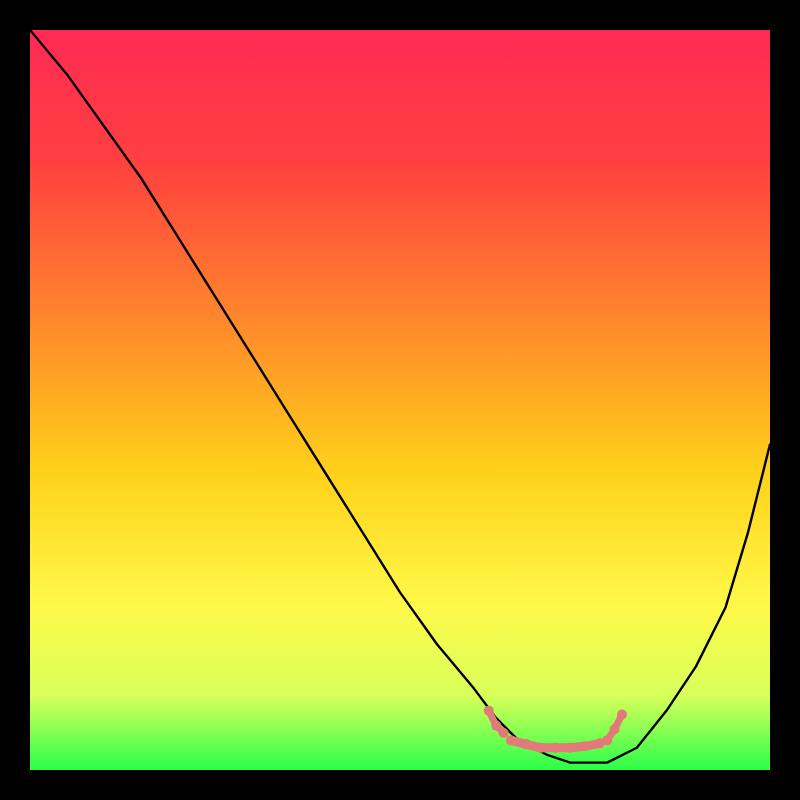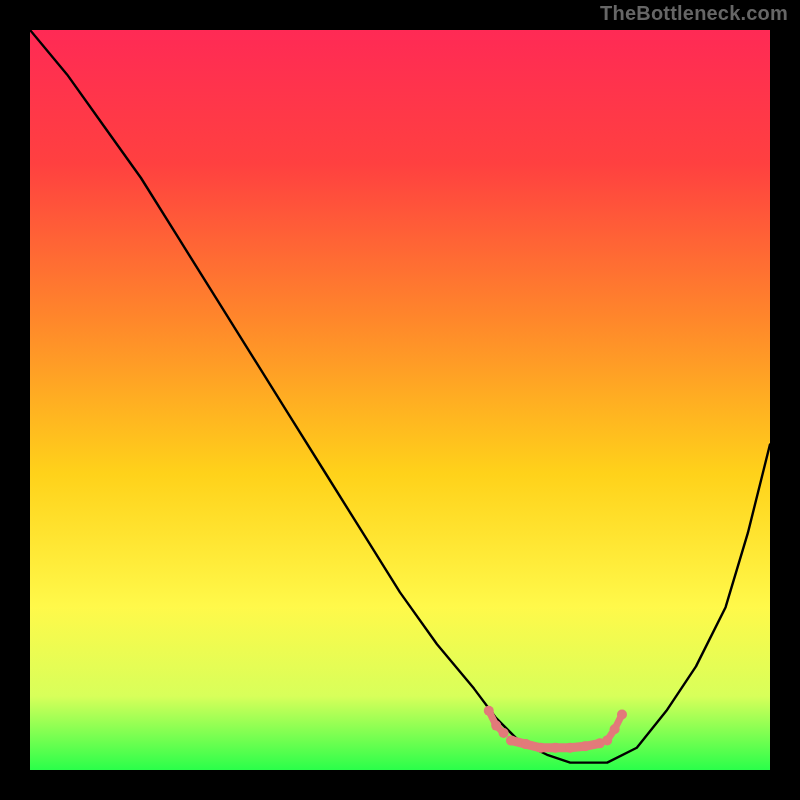--- a/index.html
+++ b/index.html
@@ -35,21 +35,20 @@
     height: 740px;
   }
   svg {
     display: block;
   }
 </style>
 </head>
 <body>
 
 <div class="frame">
-  <div class="watermark">TheBottleneck.com</div>
   <div class="plot-area">
     <svg id="chart-svg" width="740" height="740" viewBox="0 0 740 740" preserveAspectRatio="none">
         <defs>
           <linearGradient id="bg-grad" x1="0" y1="0" x2="0" y2="1">
             <stop offset="0%" stop-color="#ff2a55"></stop>
             <stop offset="18%" stop-color="#ff4040"></stop>
             <stop offset="40%" stop-color="#ff8a2a"></stop>
             <stop offset="60%" stop-color="#ffd21a"></stop>
             <stop offset="78%" stop-color="#fff94a"></stop>
             <stop offset="90%" stop-color="#d8ff5a"></stop>

